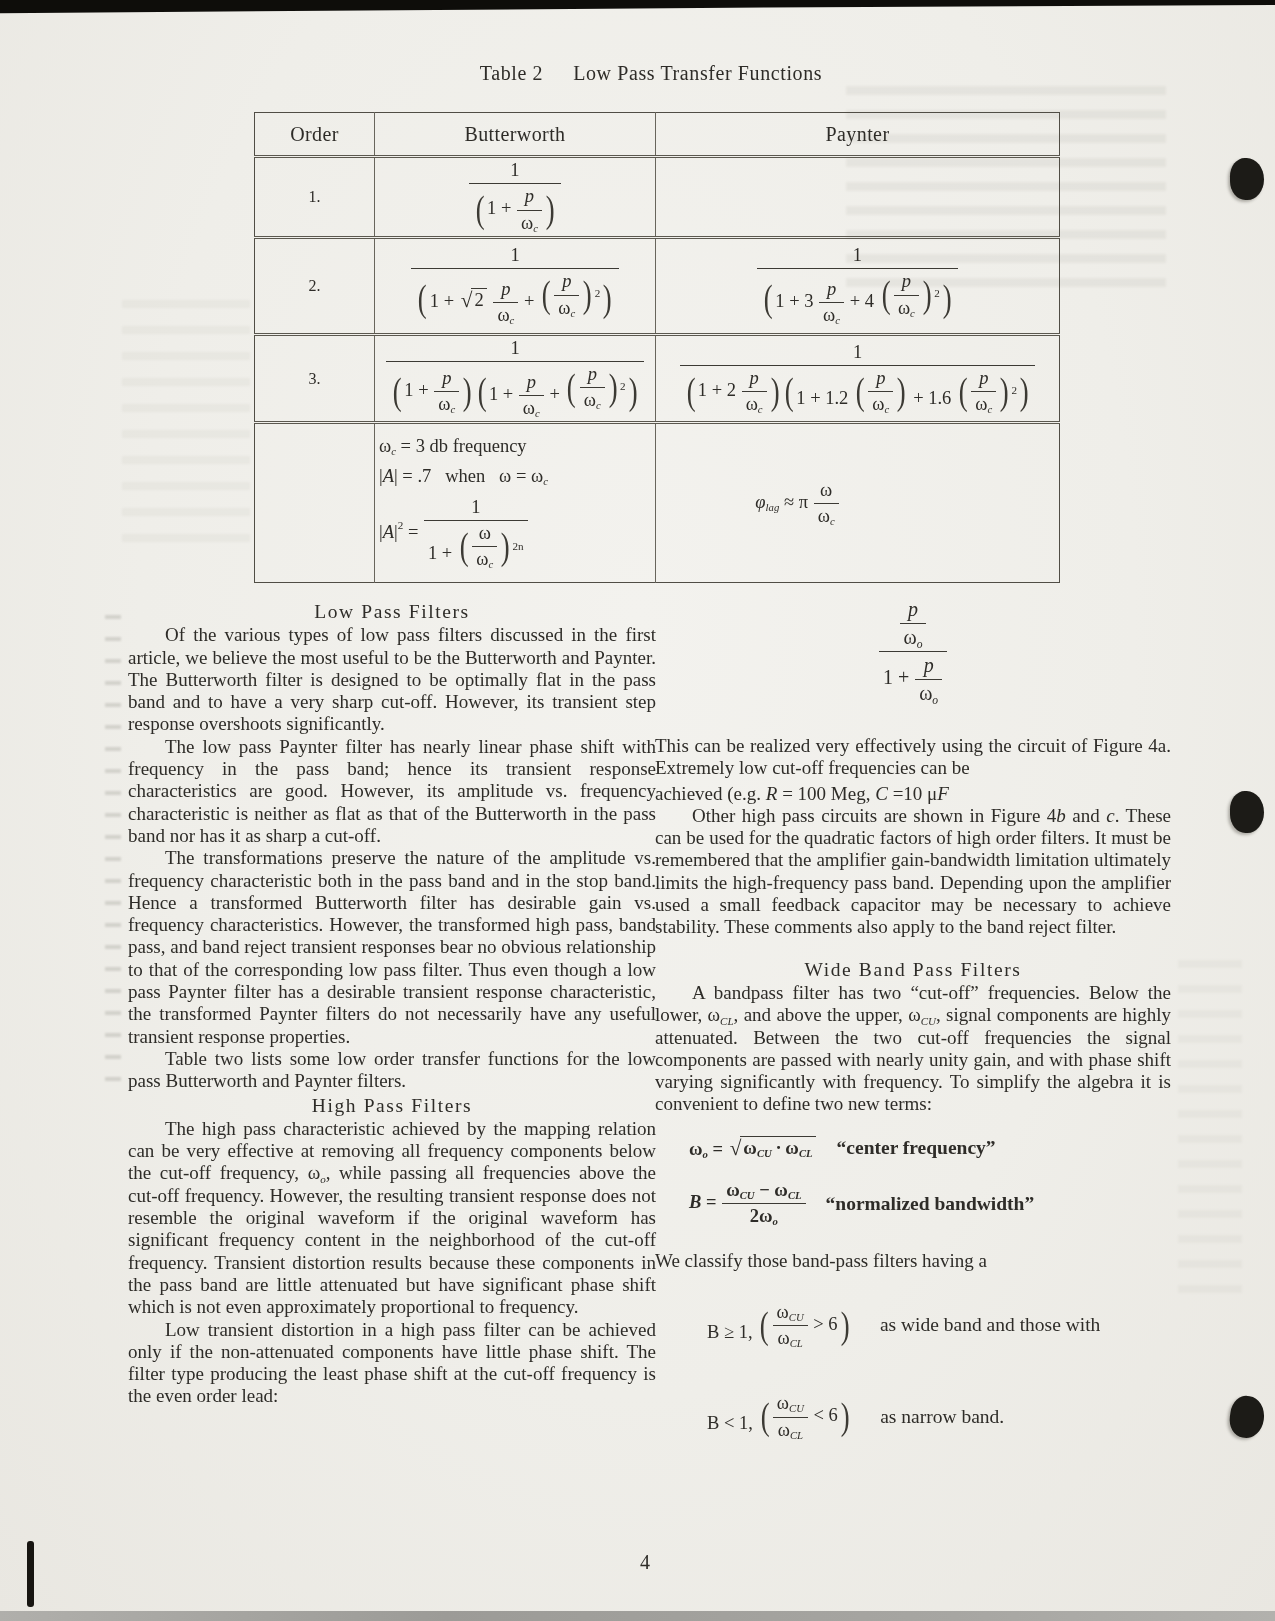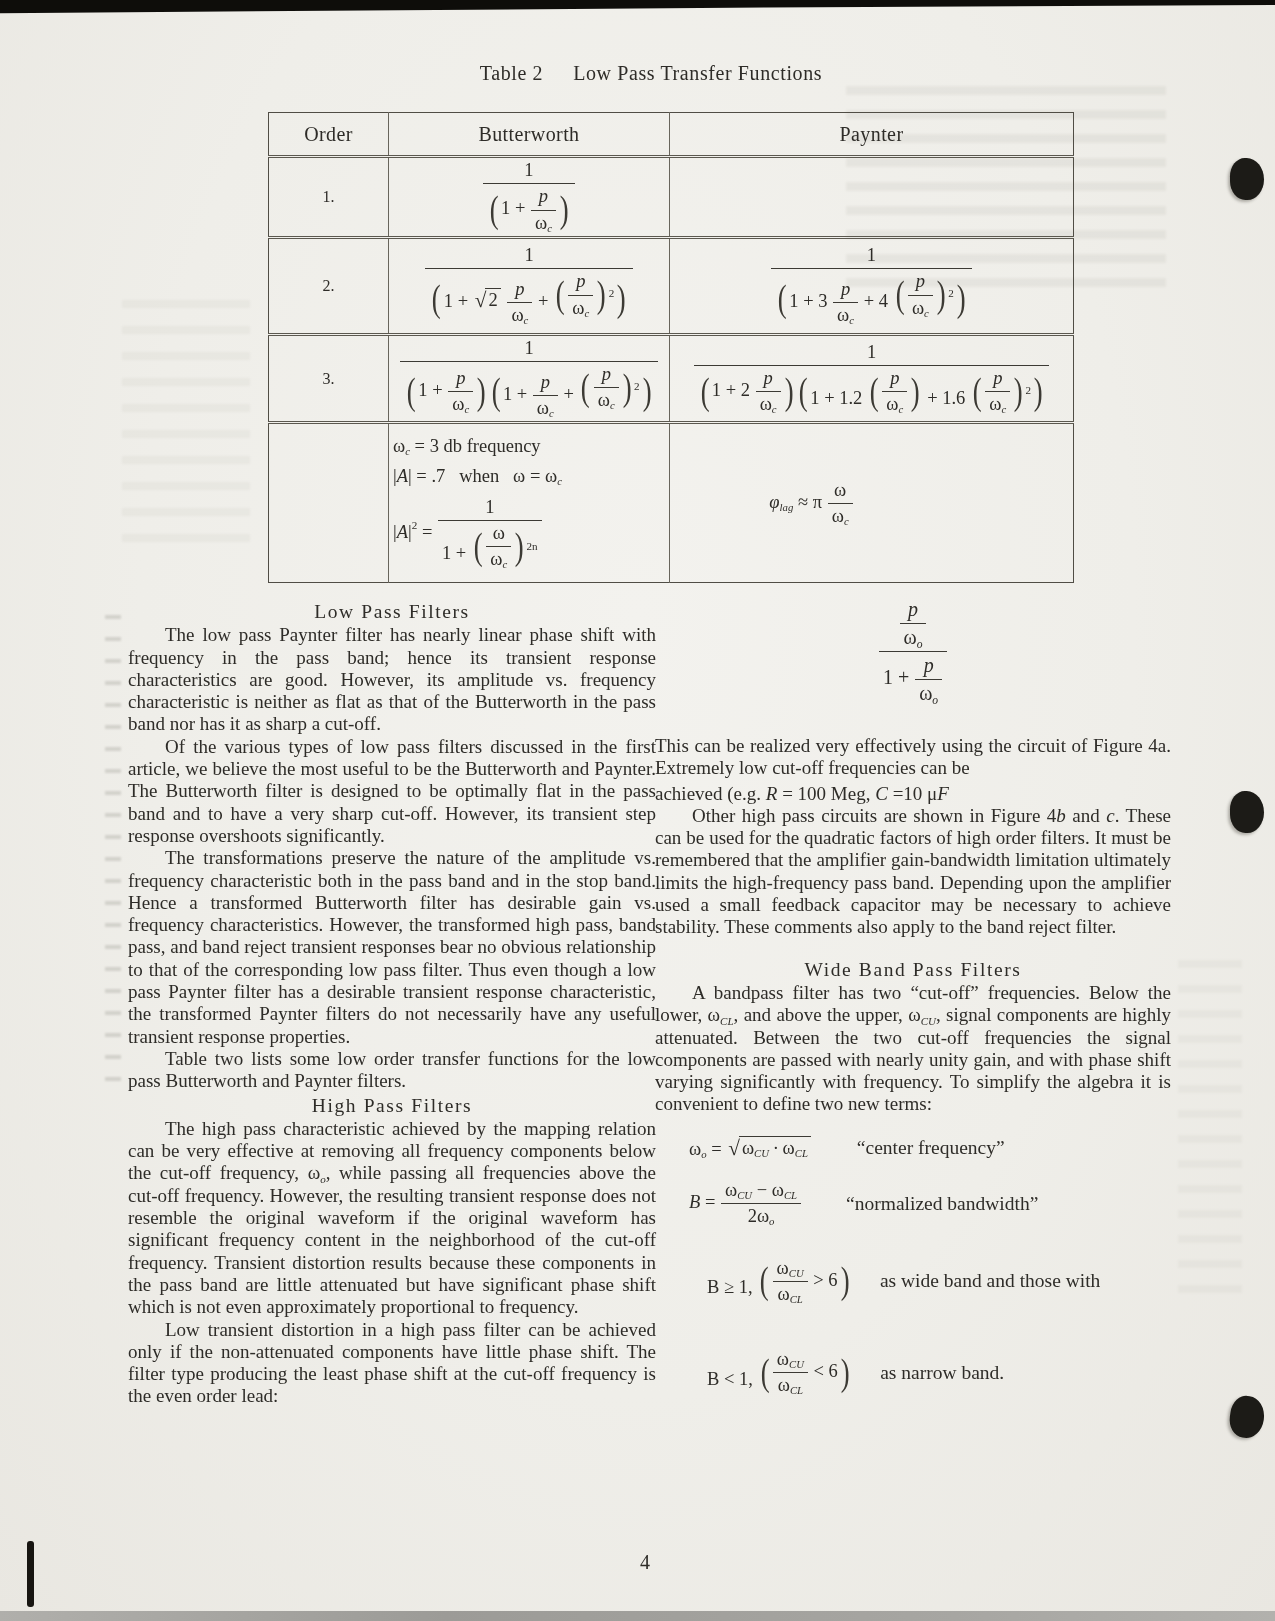--- a/index.html
+++ b/index.html
@@ -21,21 +21,21 @@
   .g2{left:122px;top:300px;width:128px;height:258px;opacity:.5;
     background:repeating-linear-gradient(180deg,rgba(118,114,104,.12) 0 8px,transparent 8px 26px);}
   .g3{left:105px;top:615px;width:16px;height:470px;opacity:.65;
     background:repeating-linear-gradient(180deg,rgba(100,96,86,.30) 0 4px,transparent 4px 22px);}
   .g4{left:1178px;top:960px;width:64px;height:340px;opacity:.4;
     background:repeating-linear-gradient(180deg,rgba(118,114,104,.14) 0 8px,transparent 8px 25px);}
   
   .table-title{position:absolute;top:62px;left:262px;width:778px;text-align:center;
     font-size:20px;letter-spacing:.6px;}
   .table-title .pfx{margin-right:30px;}
-  table.tft{position:absolute;left:268px;top:112px;width:778px;border-collapse:collapse;
+  table.tft{position:absolute;left:254px;top:112px;width:778px;border-collapse:collapse;
     table-layout:fixed;border:1.8px solid #504d45;}
   table.tft td,table.tft th{border-left:1.3px solid #68655c;border-top:3px double #5b584f;
     text-align:center;vertical-align:middle;font-weight:normal;padding:2px 4px;}
   table.tft tr:first-child th{border-top:none;}
   table.tft td:first-child,table.tft th:first-child{border-left:none;}
   th.h{font-size:20px;letter-spacing:.4px;height:38px;}
   .c-order{width:111px;} .c-butter{width:272px;} .c-paynt{width:395px;}
   tr.r1{height:78px;} tr.r2{height:97px;} tr.r3{height:86px;} tr.rnotes{height:160px;}
   td.top{vertical-align:top;padding-top:6px;}
   .notes-b{width:-moz-fit-content;width:fit-content;margin:4px auto 0;text-align:left;}
@@ -59,21 +59,21 @@
   .col{position:absolute;font-size:19px;line-height:22.3px;text-align:justify;}
   .col-left{left:119px;top:599px;width:528px;margin-left:9px;}
   .col-right{left:655px;top:588px;width:516px;}
   .col h3{font-size:19.5px;font-weight:normal;text-align:center;letter-spacing:1.6px;margin:2px 0 1px;}
   .col p{margin:0;text-indent:37px;}
   .col p.noindent{text-indent:0;}
   .lead-formula{display:flex;justify-content:center;margin:10px 0 30px;font-size:20px;}
   .eq-line{text-indent:0;margin:3px 0 0 0;text-align:left;}
   .eq-line.centered{text-align:center;}
   .gap-top{margin-top:10px;}
-  .defrow{display:flex;align-items:center;gap:44px;margin:20px 0 0 34px;font-size:19.5px;text-align:left;}
+  .defrow{display:flex;align-items:center;gap:19px;margin:20px 0 0 34px;font-size:19.5px;text-align:left;font-weight:bold;}
   .classrow{display:flex;align-items:center;gap:28px;margin:30px 0 0 52px;font-size:19.5px;text-align:left;}
   .pageno{position:absolute;left:119px;top:1551px;width:1052px;text-align:center;font-size:20px;}
 </style>
 </head>
 <body>
 
 <div class="page">
 
   <div class="scan-top"></div>
   <div class="ghost g1"></div>
@@ -235,22 +235,22 @@
                   <span class="num"><span>ω</span></span>
                   <span class="den"><span>ω<sub>c</sub></span></span>
                 </span></span></span>
       </td>
     </tr>
   </tbody>
     </table>
 
   <div class="col col-left">
     <h3>Low Pass Filters</h3>
+    <p>Of the various types of low pass filters discussed in the first article, we believe the most useful to be the Butterworth and Paynter. The Butterworth filter is designed to be optimally flat in the pass band and to have a very sharp cut-off. However, its transient step response overshoots significantly.</p>
     <p>The low pass Paynter filter has nearly linear phase shift with frequency in the pass band; hence its transient response characteristics are good. However, its amplitude vs. frequency characteristic is neither as flat as that of the Butterworth in the pass band nor has it as sharp a cut-off.</p>
-    <p>Of the various types of low pass filters discussed in the first article, we believe the most useful to be the Butterworth and Paynter. The Butterworth filter is designed to be optimally flat in the pass band and to have a very sharp cut-off. However, its transient step response overshoots significantly.</p>
     <p>The transformations preserve the nature of the amplitude vs. frequency characteristic both in the pass band and in the stop band. Hence a transformed Butterworth filter has desirable gain vs. frequency characteristics. However, the transformed high pass, band pass, and band reject transient responses bear no obvious relationship to that of the corresponding low pass filter. Thus even though a low pass Paynter filter has a desirable transient response characteristic, the transformed Paynter filters do not necessarily have any useful transient response properties.</p>
     <p>Table two lists some low order transfer functions for the low pass Butterworth and Paynter filters.</p>
     <h3>High Pass Filters</h3>
     <p><span>The high pass characteristic achieved by the mapping relation can be very effective at removing all frequency components below the cut-off frequency, ω<sub>o</sub>, while passing all frequencies above the cut-off frequency. However, the resulting transient response does not resemble the original waveform if the original waveform has significant frequency content in the neighborhood of the cut-off frequency. Transient distortion results because these components in the pass band are little attenuated but have significant phase shift which is not even approximately proportional to frequency.</span></p>
     <p>Low transient distortion in a high pass filter can be achieved only if the non-attenuated components have little phase shift. The filter type producing the least phase shift at the cut-off frequency is the even order lead:</p>
   </div>
 
   <div class="col col-right">
     <div class="lead-formula m">
         <span class="frac">
@@ -276,20 +276,21 @@
             </span></span></span>
       <span>“center frequency”</span>
     </div>
     <div class="defrow">
       <span class="m"><span><i>B</i> = <span class="frac">
               <span class="num"><span>ω<sub>CU</sub> − ω<sub>CL</sub></span></span>
               <span class="den"><span>2ω<sub>o</sub></span></span>
             </span></span></span>
       <span>“normalized bandwidth”</span>
     </div>
+    <p class="noindent gap-top" style="margin-top:22px">We classify those band-pass filters having a</p>
     <div class="classrow">
       <span class="m"><span>B ≥ 1, <span class="pgroup">
               <span class="paren">(</span>
               <span><span class="frac">
                   <span class="num"><span>ω<sub>CU</sub></span></span>
                   <span class="den"><span>ω<sub>CL</sub></span></span>
                 </span> &gt; 6</span>
               <span class="paren">)</span>
             </span></span></span>
       <span>as wide band and those with</span>

